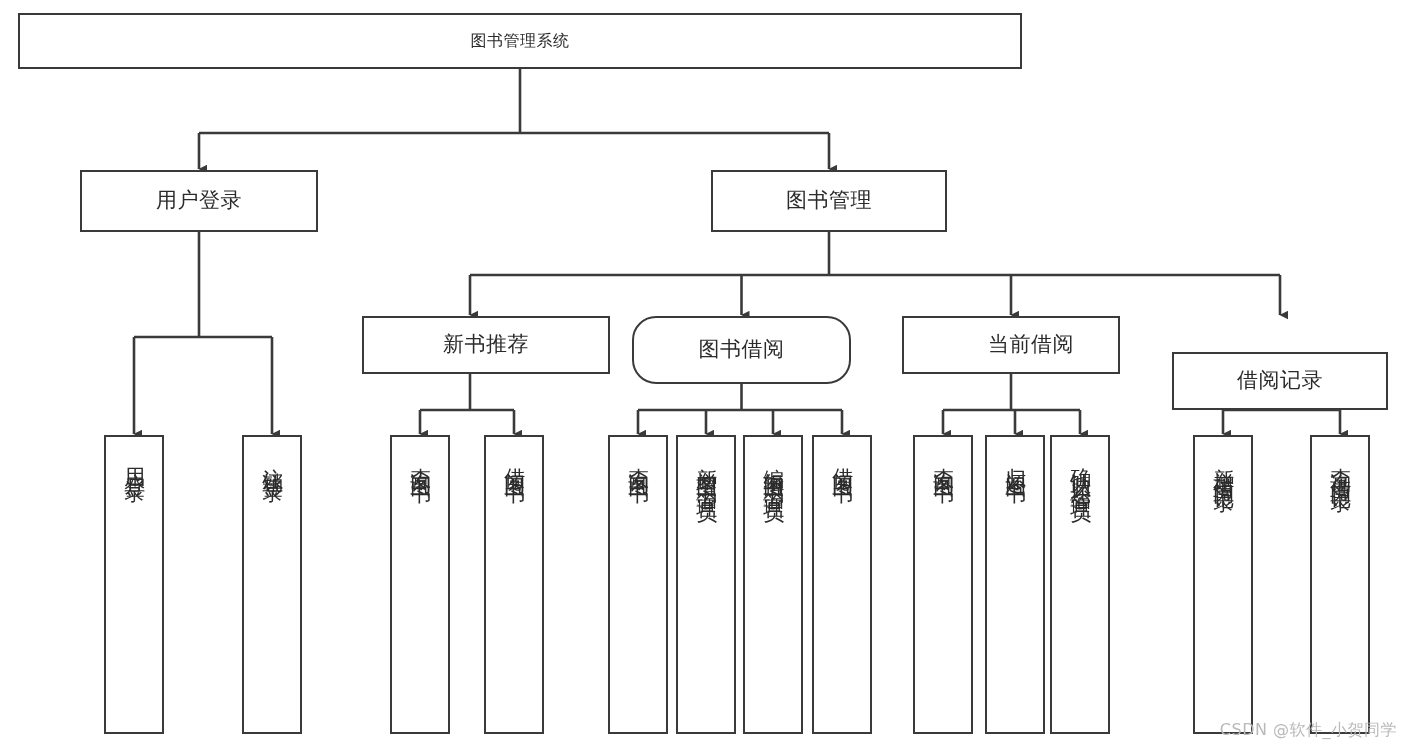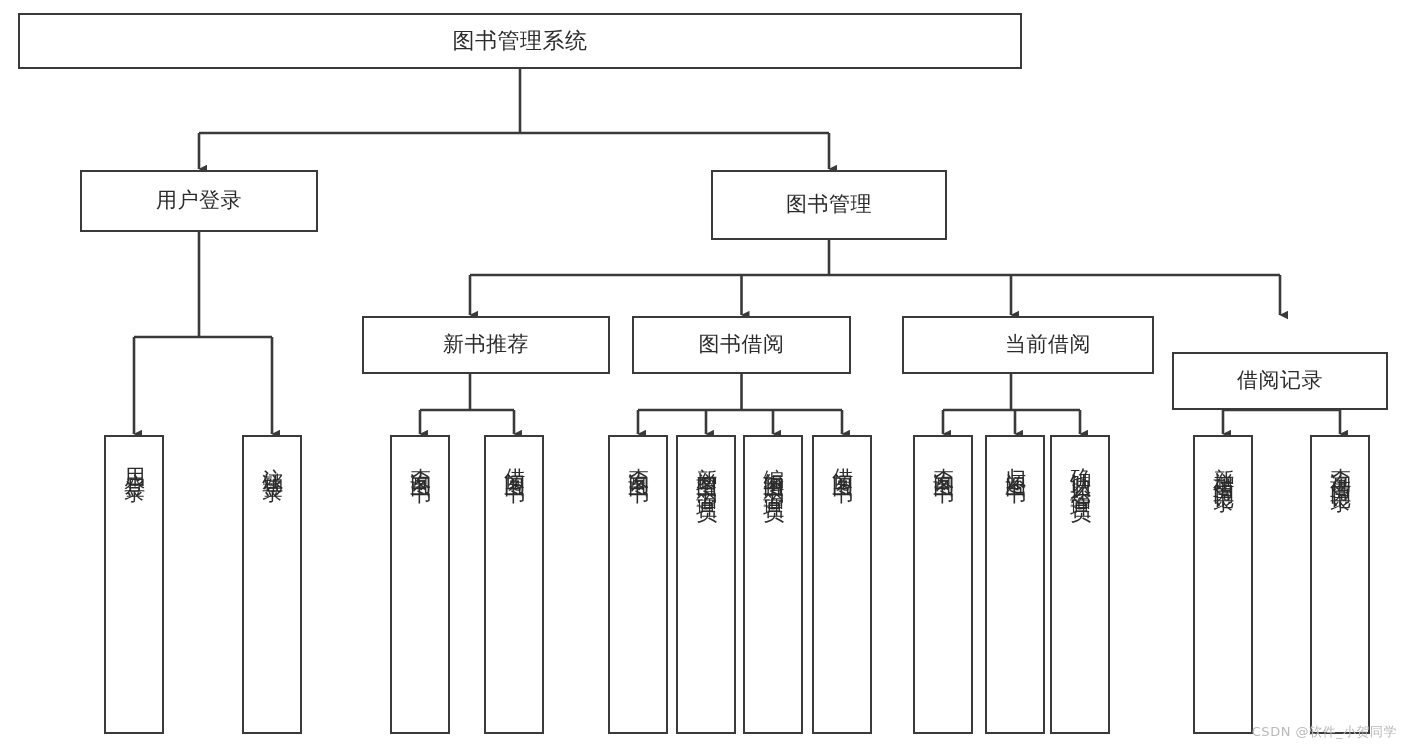--- a/index.html
+++ b/index.html
@@ -47,27 +47,27 @@
     padding-top: 14px;
   }
   .node-box.vertical .node-label {
     writing-mode: vertical-rl;
     text-orientation: upright;
     letter-spacing: 5px;
     font-size: 21px;
     white-space: nowrap;
   }
   .node-box.root .node-label {
-    font-size: 22px;
+    font-size: 16px;
   }
   #watermark {
     position: absolute;
     right: 8px;
     bottom: 6px;
-    font-size: 13px;
+    font-size: 16px;
     color: #b9b9b9;
     letter-spacing: 0.5px;
     white-space: nowrap;
     pointer-events: none;
   }
 </style>
 </head>
 <body>
 
 <div id="stage">
@@ -115,30 +115,30 @@
       </g>
   </svg>
 
   <div id="node-layer">
       <div class="node-box root" id="node-root" style="left: 18px; top: 13px; width: 1004px; height: 56px;">
         <span class="node-label">图书管理系统</span>
       </div>
       <div class="node-box" id="node-user-login" style="left: 80px; top: 170px; width: 238px; height: 62px;">
         <span class="node-label">用户登录</span>
       </div>
-      <div class="node-box" id="node-book-manage" style="left: 711px; top: 170px; width: 236px; height: 70px;">
+      <div class="node-box" id="node-book-manage" style="left: 711px; top: 170px; width: 236px; height: 62px;">
         <span class="node-label">图书管理</span>
       </div>
       <div class="node-box" id="node-new-book-rec" style="left: 362px; top: 316px; width: 248px; height: 58px;">
         <span class="node-label">新书推荐</span>
       </div>
-      <div class="node-box" id="node-book-borrow" style="left: 632px; top: 316px; width: 219px; height: 58px;">
+      <div class="node-box" id="node-book-borrow" style="left: 632px; top: 316px; width: 219px; height: 68px; border-radius: 24px;">
         <span class="node-label">图书借阅</span>
       </div>
-      <div class="node-box" id="node-current-borrow" style="left: 902px; top: 316px; width: 252px; height: 58px; padding-left: 40px;">
+      <div class="node-box" id="node-current-borrow" style="left: 902px; top: 316px; width: 218px; height: 58px; padding-left: 40px;">
         <span class="node-label">当前借阅</span>
       </div>
       <div class="node-box" id="node-borrow-record" style="left: 1172px; top: 316px; width: 216px; height: 58px; margin-top: 36px;">
         <span class="node-label">借阅记录</span>
       </div>
       <div class="node-box vertical" id="node-leaf-user-login" style="left: 104px; top: 435px; width: 60px; height: 299px;">
         <span class="node-label">用户登录</span>
       </div>
       <div class="node-box vertical" id="node-leaf-logout" style="left: 242px; top: 435px; width: 60px; height: 299px;">
         <span class="node-label">注销登录</span>

